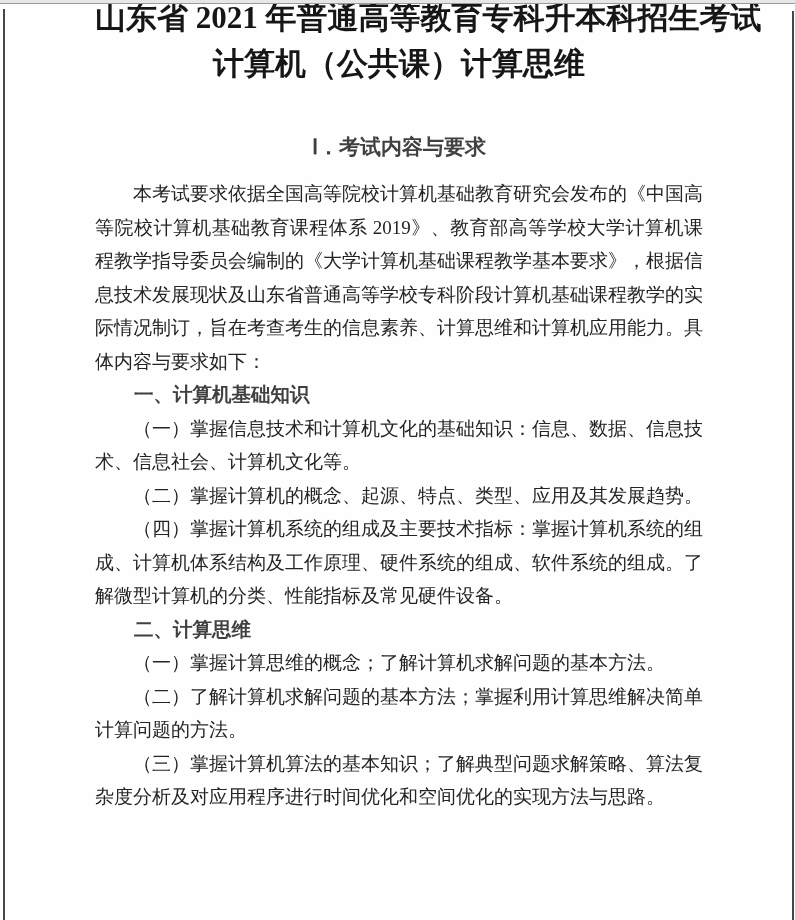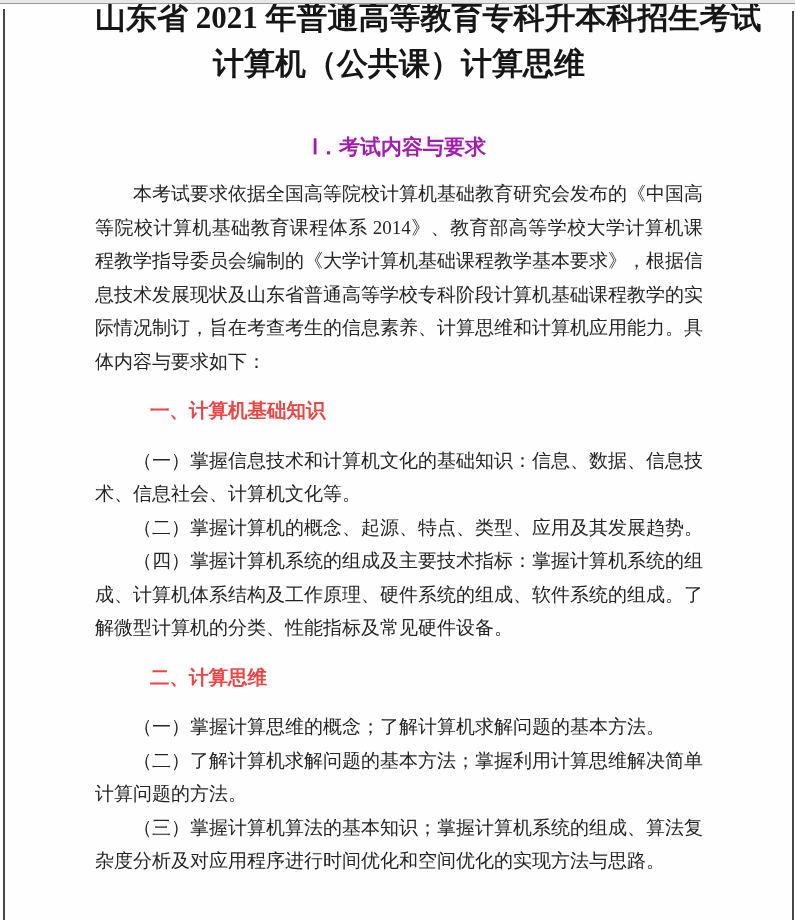--- a/index.html
+++ b/index.html
@@ -32,58 +32,58 @@
   }
   .title-line1 {
     display:block; font-size:31px; line-height:45px; white-space:nowrap;
   }
   .title-line2 {
     display:block; font-size:31px; line-height:47px;
   }
   .part-heading {
     margin:47px 0 0 0; text-align:center;
     font-family:Liberation Sans, sans-serif;
-    font-weight:bold; font-size:21px; line-height:26px; color:#a21caf;
+    font-weight:bold; font-size:21px; line-height:26px; color:#404040;
   }
   .body-text {
     margin-top:17px; font-size:19px; line-height:33.5px;
     text-align:justify; color:#242424;
   }
   .body-text p { margin:0; text-indent:2em; }
   .sub-heading {
-    margin:16px; text-indent:2em;
+    margin:0; text-indent:2em;
     font-family:"Liberation Sans","DejaVu Sans",sans-serif;
-    font-weight:bold; font-size:19.5px; line-height:33.5px; color:#ef4444;
+    font-weight:bold; font-size:19.5px; line-height:33.5px; color:#404040;
   }
 </style>
 </head>
 <body>
 
 <div class="page">
   <div class="scan-strip"></div>
   <div class="edge-left"></div>
   <div class="edge-right"></div>
 
   <div class="content">
 
     <h1 class="doc-title">
       <span class="title-line1">山东省 2021 年普通高等教育专科升本科招生考试</span>
       <span class="title-line2">计算机（公共课）计算思维</span>
     </h1>
 
     <h2 class="part-heading">Ⅰ．考试内容与要求</h2>
 
     <div class="body-text">
-      <p>本考试要求依据全国高等院校计算机基础教育研究会发布的《中国高等院校计算机基础教育课程体系 2014》、教育部高等学校大学计算机课程教学指导委员会编制的《大学计算机基础课程教学基本要求》，根据信息技术发展现状及山东省普通高等学校专科阶段计算机基础课程教学的实际情况制订，旨在考查考生的信息素养、计算思维和计算机应用能力。具体内容与要求如下：</p>
+      <p>本考试要求依据全国高等院校计算机基础教育研究会发布的《中国高等院校计算机基础教育课程体系 2019》、教育部高等学校大学计算机课程教学指导委员会编制的《大学计算机基础课程教学基本要求》，根据信息技术发展现状及山东省普通高等学校专科阶段计算机基础课程教学的实际情况制订，旨在考查考生的信息素养、计算思维和计算机应用能力。具体内容与要求如下：</p>
 
       <h3 class="sub-heading">一、计算机基础知识</h3>
       <p>（一）掌握信息技术和计算机文化的基础知识：信息、数据、信息技术、信息社会、计算机文化等。</p>
       <p>（二）掌握计算机的概念、起源、特点、类型、应用及其发展趋势。</p>
       <p>（四）掌握计算机系统的组成及主要技术指标：掌握计算机系统的组成、计算机体系结构及工作原理、硬件系统的组成、软件系统的组成。了解微型计算机的分类、性能指标及常见硬件设备。</p>
 
       <h3 class="sub-heading">二、计算思维</h3>
       <p>（一）掌握计算思维的概念；了解计算机求解问题的基本方法。</p>
       <p>（二）了解计算机求解问题的基本方法；掌握利用计算思维解决简单计算问题的方法。</p>
-      <p>（三）掌握计算机算法的基本知识；掌握计算机系统的组成、算法复杂度分析及对应用程序进行时间优化和空间优化的实现方法与思路。</p>
+      <p>（三）掌握计算机算法的基本知识；了解典型问题求解策略、算法复杂度分析及对应用程序进行时间优化和空间优化的实现方法与思路。</p>
     </div>
 
   </div>
 </div>
 
 </body></html>

